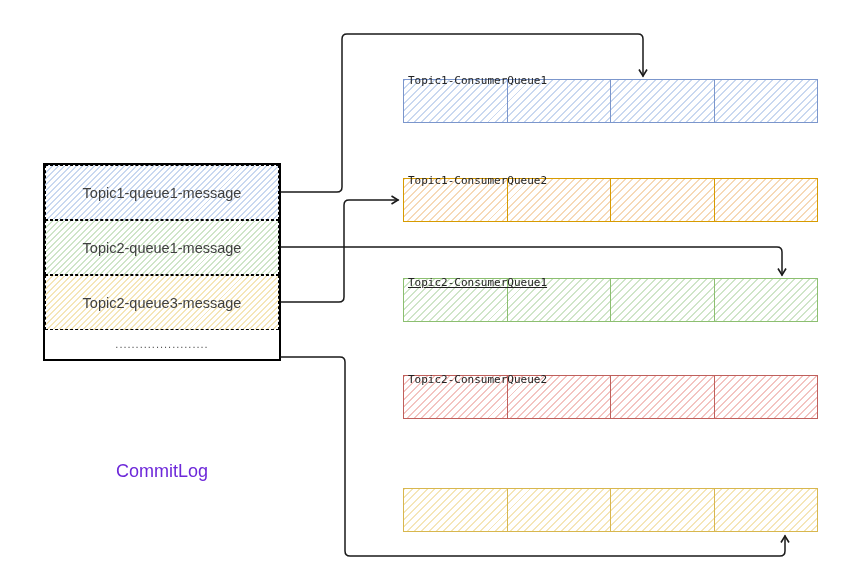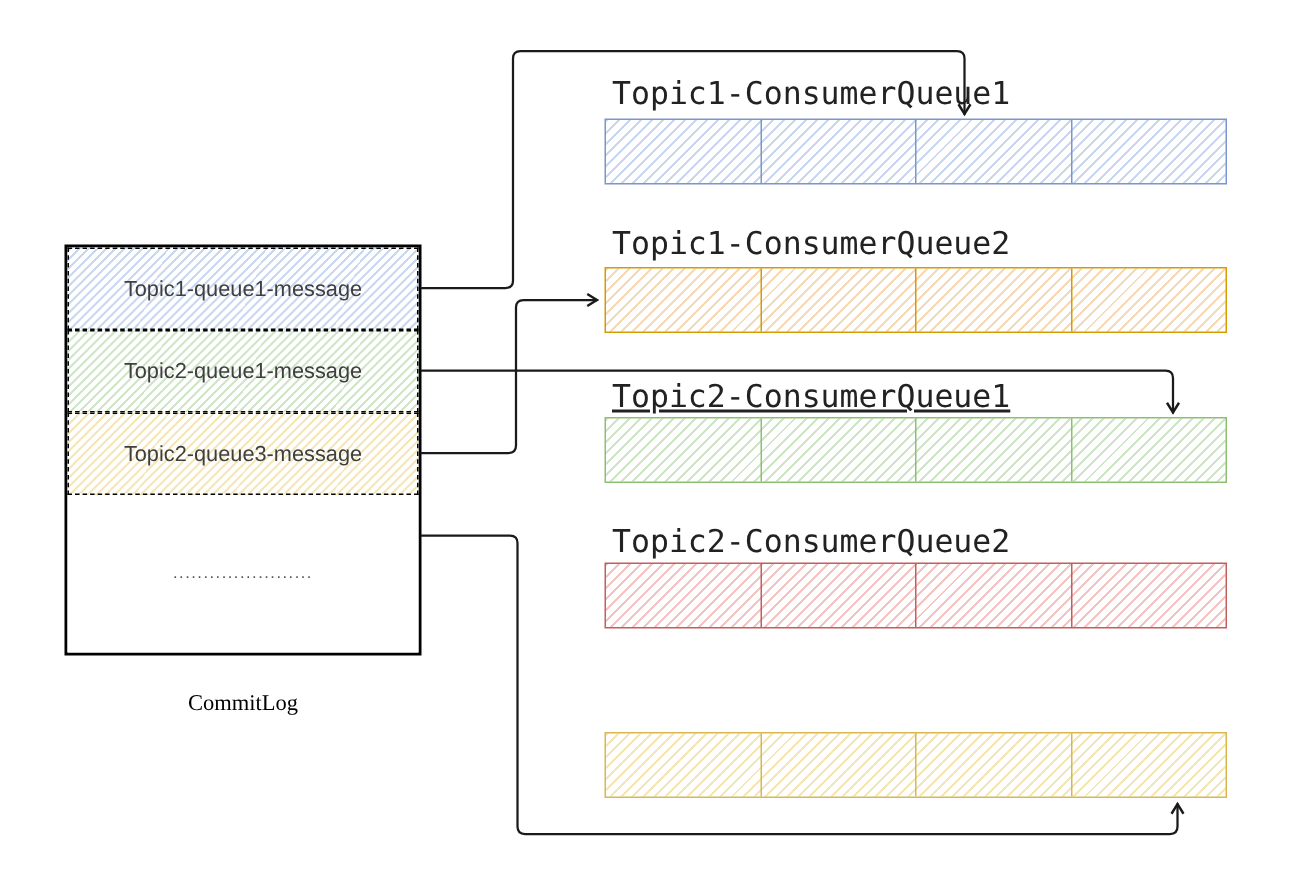--- a/index.html
+++ b/index.html
@@ -18,21 +18,21 @@
     position: absolute;
     left: 0; top: 0;
     pointer-events: none;
     z-index: 5;
   }
 
   
   #commitlog {
     position: absolute;
     left: 43px; top: 163px;
-    width: 238px; height: 274px;
+    width: 238px; height: 198px;
     border: 2px solid #000000;
     background: #ffffff;
     display: flex;
     flex-direction: column;
     z-index: 2;
   }
   .clog-row {
     flex: 0 0 55px;
     border: 1px dashed #000000;
     display: flex;
@@ -52,34 +52,35 @@
     font-size: 11px;
     color: #555555;
     letter-spacing: 1px;
     line-height: 1;
   }
   #commitlog-label {
     position: absolute;
     left: 43px; top: 461px;
     width: 238px;
     text-align: center;
-    font-family: Liberation Serif, serif;
-    font-size: 15px;
-    color: #000000;
+    font-family: Liberation Sans, sans-serif;
+    font-size: 18px;
+    color: #6d28d9;
   }
 
   
   .queue-label {
     position: absolute;
     left: 408px;
     font-family: "DejaVu Sans Mono", monospace;
-    font-size: 21px;
+    font-size: 11px;
     color: #222222;
     white-space: pre;
     z-index: 2;
+    margin-top: 24px;
   }
   .queue-bar {
     position: absolute;
     left: 403px;
     width: 415px;
     height: 44px;
     border: 1.5px solid;
     display: flex;
     z-index: 1;
   }

